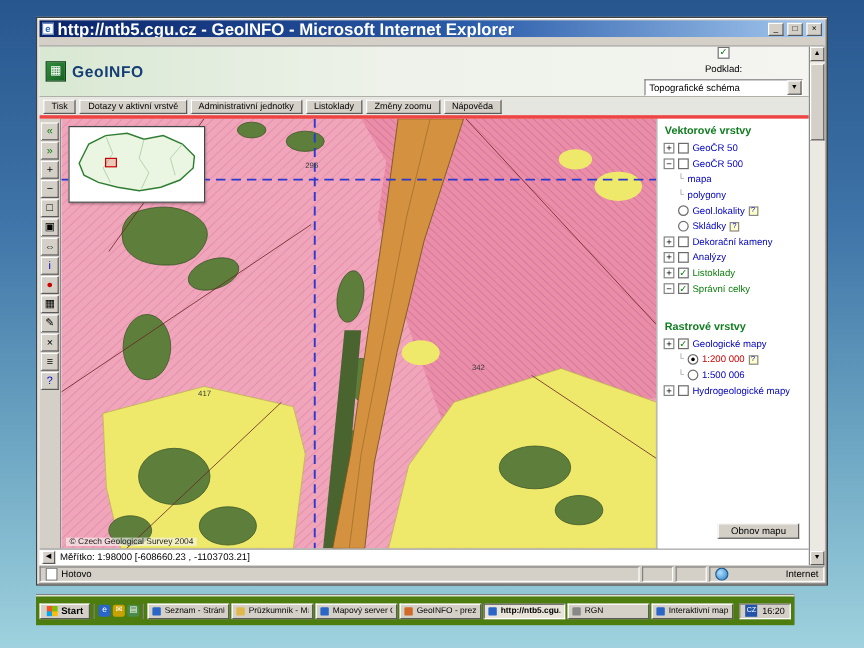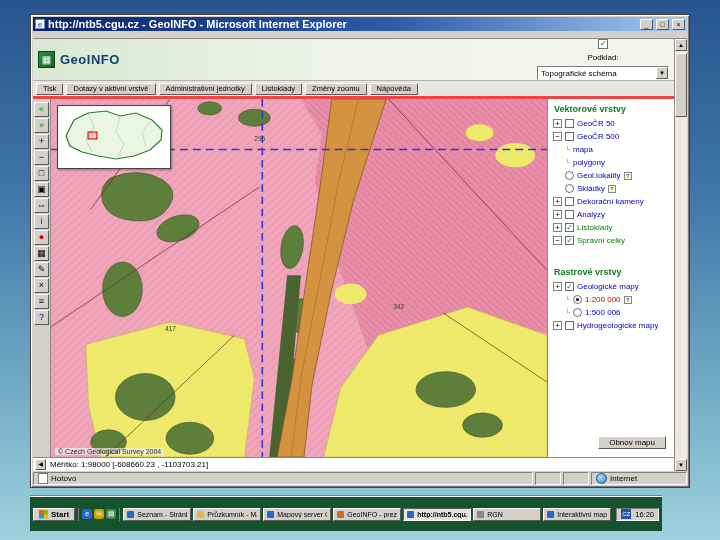--- a/index.html
+++ b/index.html
@@ -12,21 +12,21 @@
   .bevel-out{background:#d4d0c8;border:1px solid;border-color:#ffffff #5a5a5a #5a5a5a #ffffff;}
   .bevel-in{background:#d4d0c8;border:1px solid;border-color:#808080 #ffffff #ffffff #808080;}
   
   .window{position:absolute;left:30px;top:14px;width:660px;height:474px;background:#d4d0c8;
     border:1px solid #404040;box-shadow:inset 1px 1px 0 #fff,inset -1px -1px 0 #7a7a7a;
     padding:2px;box-sizing:border-box;display:flex;flex-direction:column;}
   .titlebar{height:14px;flex:0 0 14px;background:linear-gradient(90deg,#0a246a 0%,#2a5caa 55%,#a6caf0 100%);
     display:flex;align-items:center;padding:0 2px;gap:3px;}
   .win-icon{width:10px;height:10px;background:#fff;border:1px solid #6a8ac0;color:#2a66c8;
     font-size:8px;line-height:9px;text-align:center;font-weight:bold;flex:0 0 10px;box-sizing:border-box;}
-  .title-text{color:#fff;font-size:11px;font-weight:bold;flex:1;white-space:nowrap;overflow:hidden;}
+  .title-text{color:#fff;font-size:14px;font-weight:bold;flex:1;white-space:nowrap;overflow:hidden;}
   .tb-btn{width:13px;height:11px;font-size:7px;line-height:9px;text-align:center;color:#000;
     flex:0 0 13px;box-sizing:border-box;}
   .ie-toolbar{height:7px;flex:0 0 7px;background:#d4d0c8;border-bottom:1px solid #8a8a8a;}
   .page-wrap{flex:1;display:flex;min-height:0;background:#fff;}
   .page{flex:1;display:flex;flex-direction:column;min-width:0;background:#fff;}
   
   .page-header{flex:0 0 24px;display:flex;align-items:center;gap:5px;padding:0 5px;
     background:linear-gradient(90deg,#d8e8d2 0%,#eef2ea 45%,#f4f4f0 100%);border-bottom:1px solid #b0b0a8;}
   .logo-box{width:17px;height:17px;background:linear-gradient(135deg,#2f8f3a,#176023);border:1px solid #0d4517;
     color:#fff;font-size:10px;line-height:16px;text-align:center;box-sizing:border-box;}
@@ -84,26 +84,26 @@
   .hscroll-btn{width:11px;height:11px;font-size:6px;line-height:9px;text-align:center;box-sizing:border-box;}
   .scale-text{font-size:8px;color:#000;white-space:nowrap;}
   .vscroll{flex:0 0 12px;background:#ece9e2;position:relative;border-left:1px solid #8a8a8a;}
   .vs-btn{position:absolute;left:0;width:12px;height:12px;font-size:6px;line-height:10px;text-align:center;box-sizing:border-box;}
   .vs-up{top:0;} .vs-down{bottom:0;}
   .vs-thumb{position:absolute;left:0;top:14px;width:12px;height:64px;box-sizing:border-box;}
   .statusbar{flex:0 0 13px;background:#d4d0c8;display:flex;gap:2px;align-items:stretch;padding-top:1px;}
   .status-cell{display:flex;align-items:center;gap:3px;font-size:8px;padding:0 4px;overflow:hidden;}
   .status-main{flex:1;}
   .status-sm{flex:0 0 16px;}
-  .status-zone{flex:0 0 86px;}
+  .status-zone{flex:0 0 86px;justify-content:space-between;}
   .doc-ic{width:8px;height:9px;background:#fff;border:1px solid #777;flex:0 0 8px;}
   .globe-ic{width:9px;height:9px;border-radius:50%;flex:0 0 9px;
     background:radial-gradient(circle at 35% 35%,#aee0ff,#2f7fc4);border:1px solid #1b5e96;}
   
-  .taskbar{position:absolute;left:30px;top:496px;width:632px;height:35px;background:#14532d;
+  .taskbar{position:absolute;left:30px;top:496px;width:632px;height:25px;background:#4d7c0f;
     border-top:1px solid #fff;box-shadow:0 -1px 0 #808080;display:flex;align-items:center;gap:3px;padding:0 3px;box-sizing:border-box;}
   .start-btn{height:13px;display:flex;align-items:center;gap:3px;padding:0 5px;font-size:8px;font-weight:bold;box-sizing:border-box;}
   .flag{width:9px;height:9px;flex:0 0 9px;
     background:
       linear-gradient(to right,#f35325 0 50%,#81bc06 50% 100%) 0 0/100% 50% no-repeat,
       linear-gradient(to right,#05a6f0 0 50%,#ffba08 50% 100%) 0 100%/100% 50% no-repeat;}
   .ql{display:flex;gap:2px;align-items:center;padding:0 3px;border-left:1px solid #808080;border-right:1px solid #808080;height:13px;}
   .ql-ic{width:10px;height:10px;font-size:7px;line-height:10px;text-align:center;color:#fff;border-radius:2px;}
   .task-buttons{flex:1;display:flex;gap:2px;min-width:0;}
   .task-btn{flex:0 0 68px;height:13px;display:flex;align-items:center;gap:3px;padding:0 3px;box-sizing:border-box;

